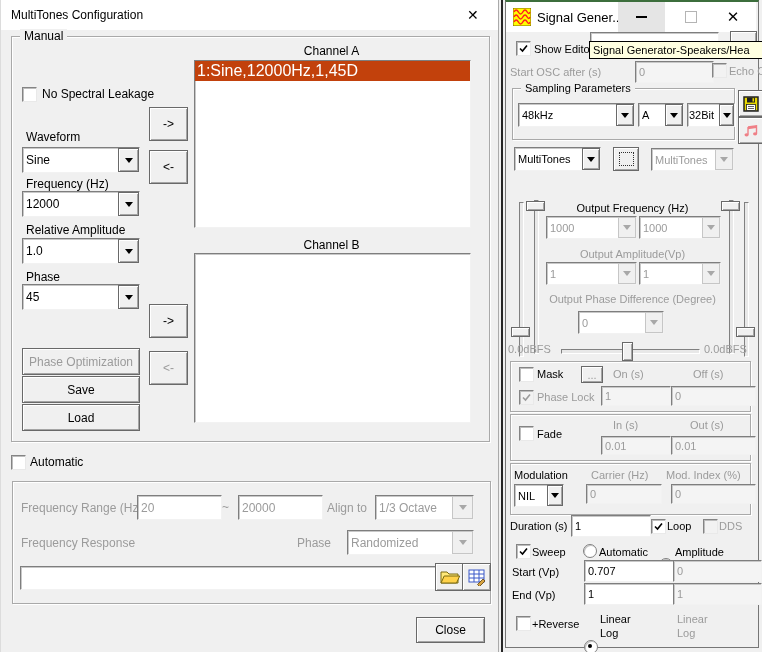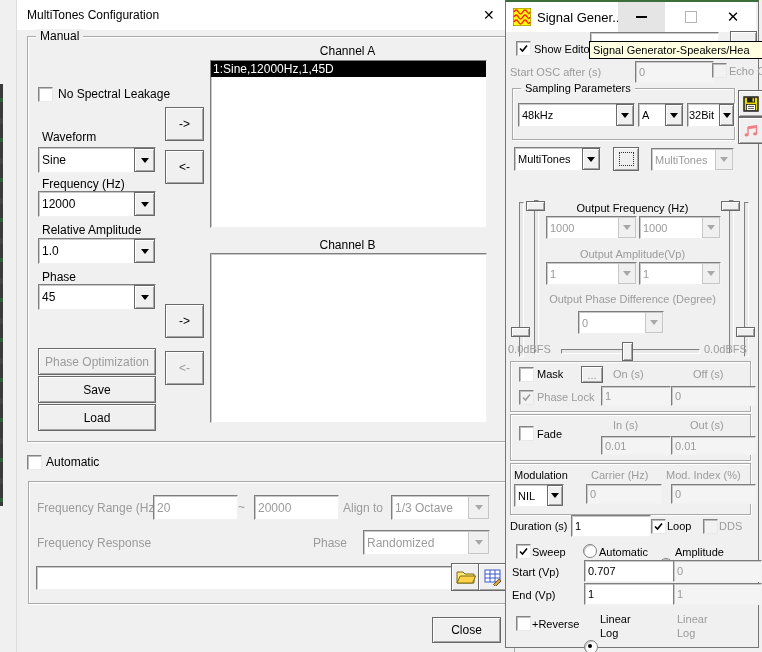--- a/index.html
+++ b/index.html
@@ -45,40 +45,40 @@
   .rb.sel::after { content:""; position:absolute; left:3px; top:3px; width:4px; height:4px; border-radius:50%; background:#000; }
   .rb { position:relative; }
 
   
   .vtrack { width:3px; background:#e8e8e8; border:1px solid; border-color:#808080 #ffffff #ffffff #808080; }
   .htrack { height:3px; background:#e8e8e8; border:1px solid; border-color:#808080 #ffffff #ffffff #808080; }
   .thumb  { background:#f0f0f0; border:1px solid #696969; box-shadow:inset 1px 1px 0 #ffffff, inset -1px -1px 0 #a5a5a5; }
 
   
   .list { background:#ffffff; border:1px solid; border-color:#7e7e7e #f2f2f2 #f2f2f2 #7e7e7e; box-shadow:inset 1px 1px 0 #c8c8c8; }
-  .list-sel { background:#000000; color:#ffffff; font-size:12px; padding:1px 2px; white-space:nowrap; }
+  .list-sel { background:#c2410c; color:#ffffff; font-size:16px; padding:1px 2px; white-space:nowrap; }
 
   .tooltip { background:#ffffe1; border:1px solid #000000; font-size:11px; color:#000;
              display:flex; align-items:center; padding:0 3px; z-index:60; white-space:nowrap; }
 
   
   .sg .txt, .sg .field, .sg .combo .val { font-size:11px; }
   .sg .combo .ab { width:16px; }
 
   .xglyph { font-size:14px; color:#000; line-height:14px; }
 </style>
 </head>
 <body>
 
 <div id="canvas">
 
   <div class="a" style="left:0;top:84;width:3px;height:422px;top:84px;background:repeating-linear-gradient(180deg,#3a3a3a 0 14px,#2e5f3a 14px 18px,#3a3a3a 18px 34px,#444 34px 40px);"></div>
   <div class="a" style="left:501px;top:0;width:2px;height:652px;background:#262626;"></div>
 
-  <div class="a win" style="left:16px;top:0;width:497px;height:652px;border-right:1px solid #aaaaaa;border-left:1px solid #dcdcdc;">
+  <div class="a win" style="left:0;top:0;width:497px;height:652px;border-right:1px solid #aaaaaa;border-left:1px solid #dcdcdc;">
 
     <div class="a titlebar" style="left:0;top:0;width:497px;height:30px;">
       <span class="a txt" style="left:10px;top:8px;">MultiTones Configuration</span>
       <span class="a xglyph" style="left:466px;top:8px;">✕</span>
     </div>
 
     <div class="a grp" style="left:10px;top:36px;width:477px;height:404px;">
       <span class="grp-label txt">Manual</span>
     </div>
 

